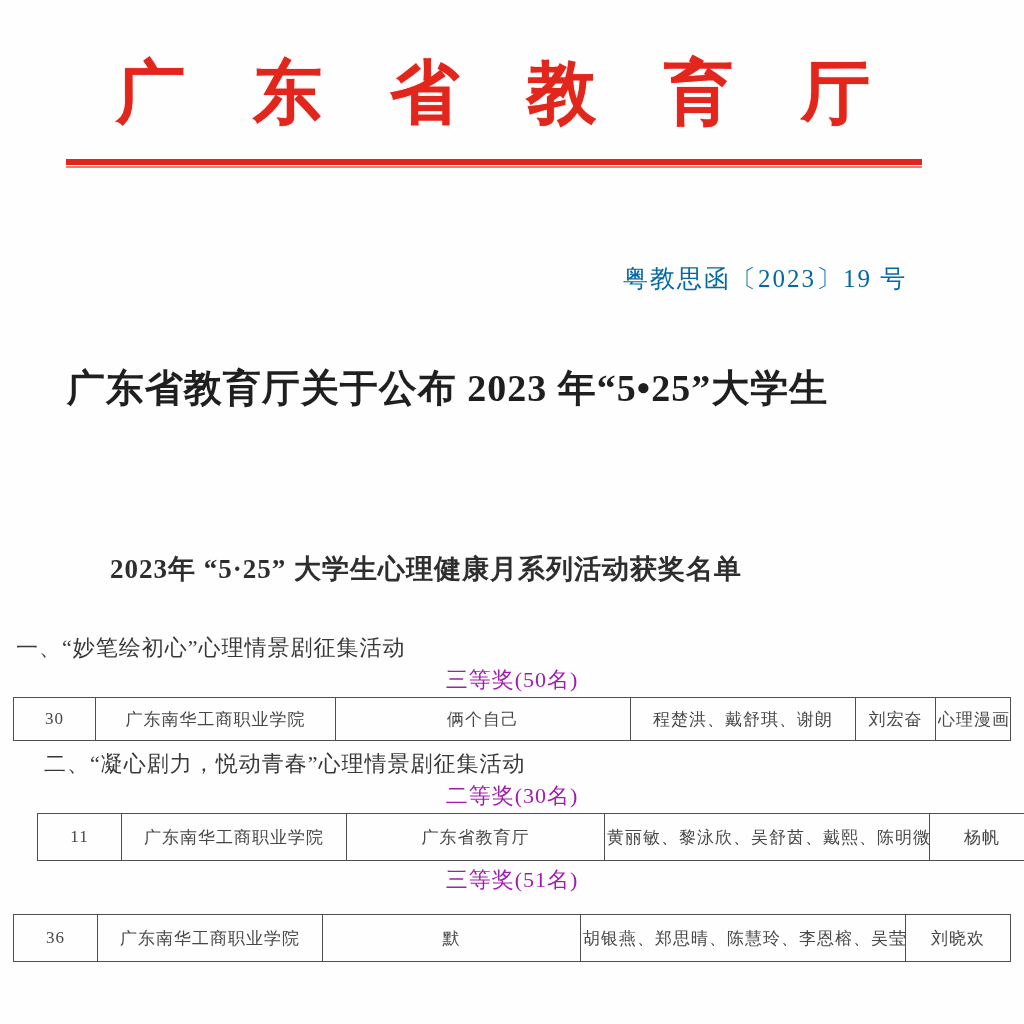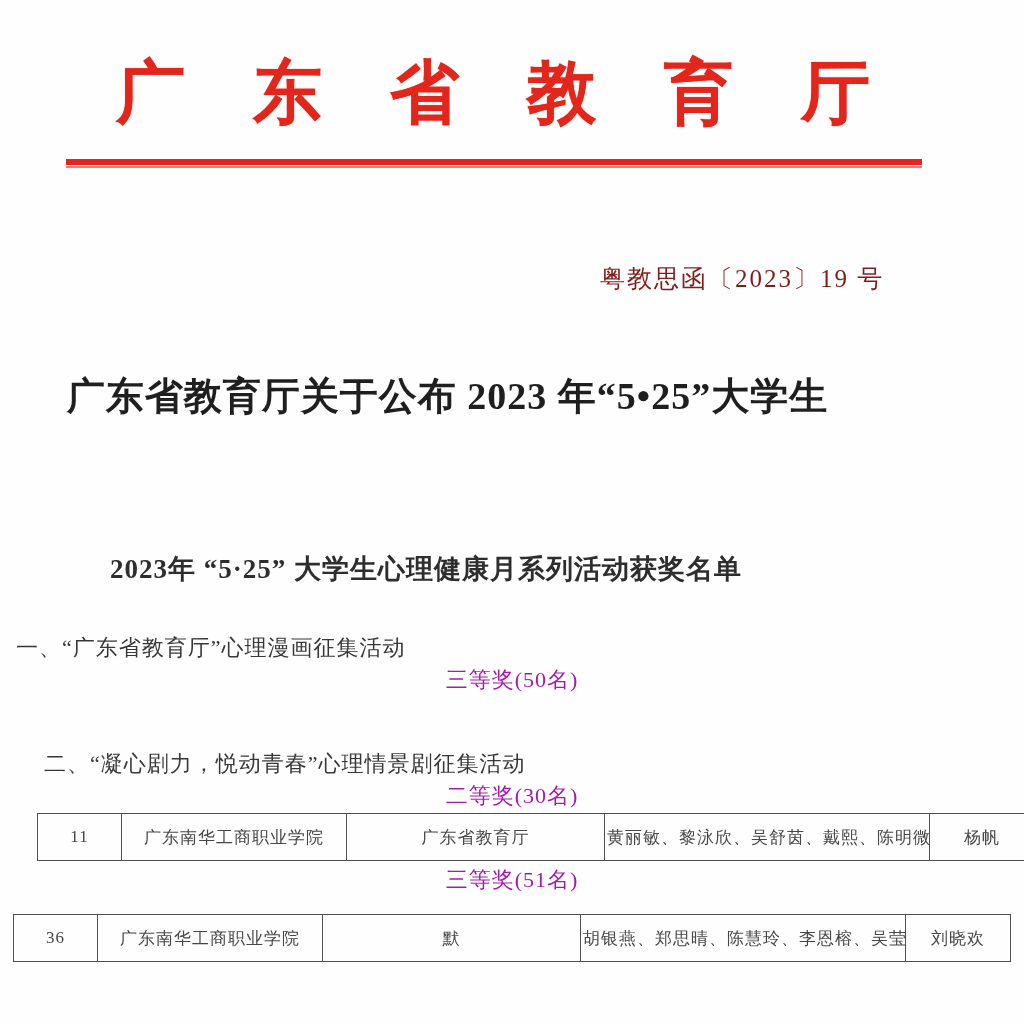--- a/index.html
+++ b/index.html
@@ -20,24 +20,24 @@
   .red-rule{
     position:absolute;top:159px;left:66px;width:856px;height:11px;
     background:linear-gradient(to bottom,
       #e2261c 0,#e2261c 55%,
       #ffffff 55%,#ffffff 68%,
       #ef7b72 68%,#ef7b72 84%,
       #ffffff 84%,#ffffff 100%);
   }
   .doc-number{
     position:absolute;top:262px;left:600px;width:330px;
-    font-size:25px;color:#7f1d1d;letter-spacing:2px;text-align:left;
+    font-size:25px;color:#0369a1;letter-spacing:2px;text-align:center;
   }
   .main-title{
-    position:absolute;top:362px;left:0;width:895px;
+    position:absolute;top:354px;left:0;width:895px;
     text-align:center;font-size:38px;font-weight:bold;color:#1f1f1f;
     line-height:68px;letter-spacing:1px;
   }
   .list-title{
     position:absolute;top:551px;left:0;width:852px;
     text-align:center;font-size:27px;font-weight:bold;color:#2e2e2e;
     letter-spacing:1px;
   }
   .section-heading{
     position:absolute;left:16px;width:990px;
@@ -79,24 +79,44 @@
   <div class="red-rule"></div>
 
   <div class="doc-number">粤教思函〔2023〕19 号</div>
 
   <div class="main-title">
     <div>广东省教育厅关于公布 2023 年“5•25”大学生</div>
   </div>
 
   <div class="list-title">2023年 “5·25” 大学生心理健康月系列活动获奖名单</div>
 
-  <div class="section-heading sec1">一、“广东省教育厅”心理漫画征集活动</div>
+  <div class="section-heading sec1">一、“妙笔绘初心”心理情景剧征集活动</div>
 
   <div class="award-label award1">三等奖(50名)</div>
 
+  <table class="award-table tbl1">
+    <colgroup>
+      <col style="width:82px">
+        <col style="width:240px">
+        <col style="width:295px">
+      <col style="width:225px">
+        <col style="width:80px">
+        <col style="width:75px">
+    </colgroup>
+    <tbody>
+      <tr>
+        <td>30</td>
+        <td>广东南华工商职业学院</td>
+        <td>俩个自己</td>
+        <td>程楚洪、戴舒琪、谢朗</td>
+        <td>刘宏奋</td>
+        <td>心理漫画</td>
+      </tr>
+    </tbody>
+  </table>
 
   <div class="section-heading sec2">二、“凝心剧力，悦动青春”心理情景剧征集活动</div>
 
   <div class="award-label award2">二等奖(30名)</div>
 
   <table class="award-table tbl2">
     <colgroup>
       <col style="width:84px">
         <col style="width:225px">
         <col style="width:258px">

